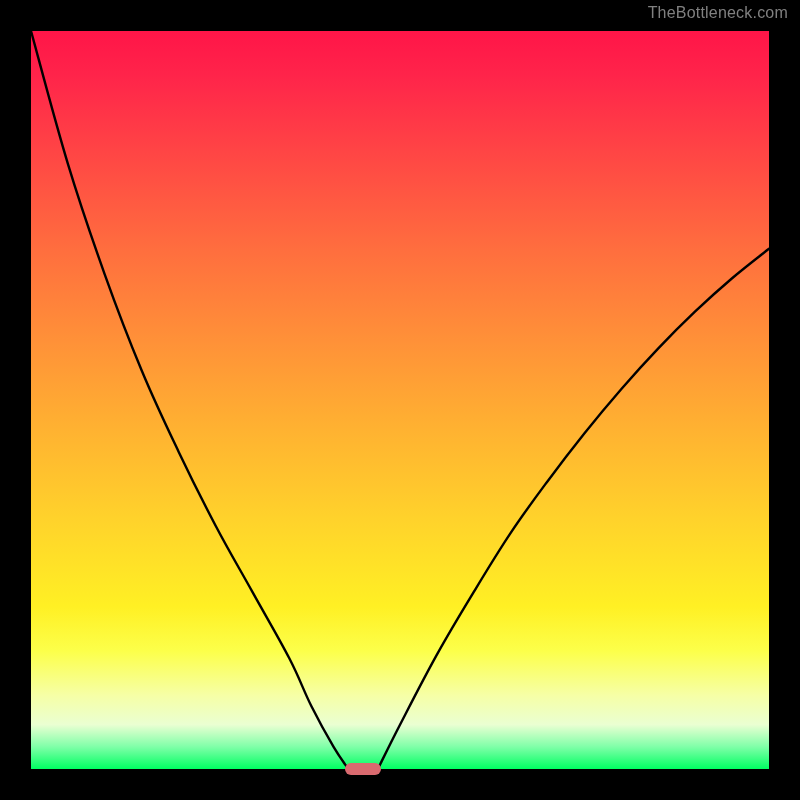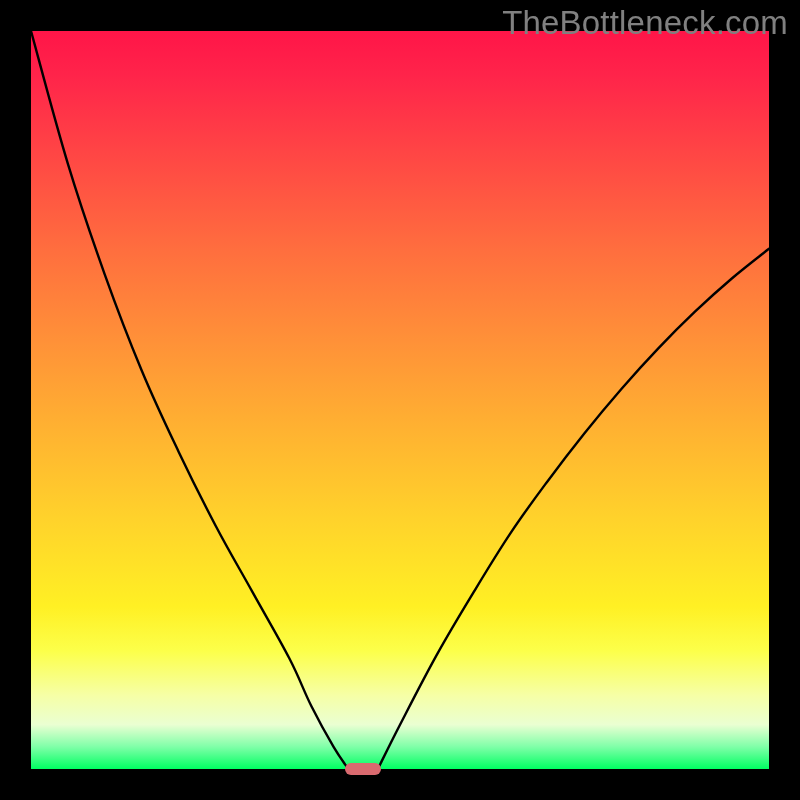--- a/index.html
+++ b/index.html
@@ -15,21 +15,21 @@
     position: relative;
     width: 800px;
     height: 800px;
     background: #000;
   }
   .watermark {
     position: absolute;
     top: 4px;
     right: 12px;
     color: #808080;
-    font-size: 33px;
+    font-size: 16px;
     font-weight: 500;
     letter-spacing: 0.2px;
     z-index: 10;
   }
   .plot-frame {
     position: absolute;
     left: 31px;
     top: 31px;
     width: 738px;
     height: 738px;

